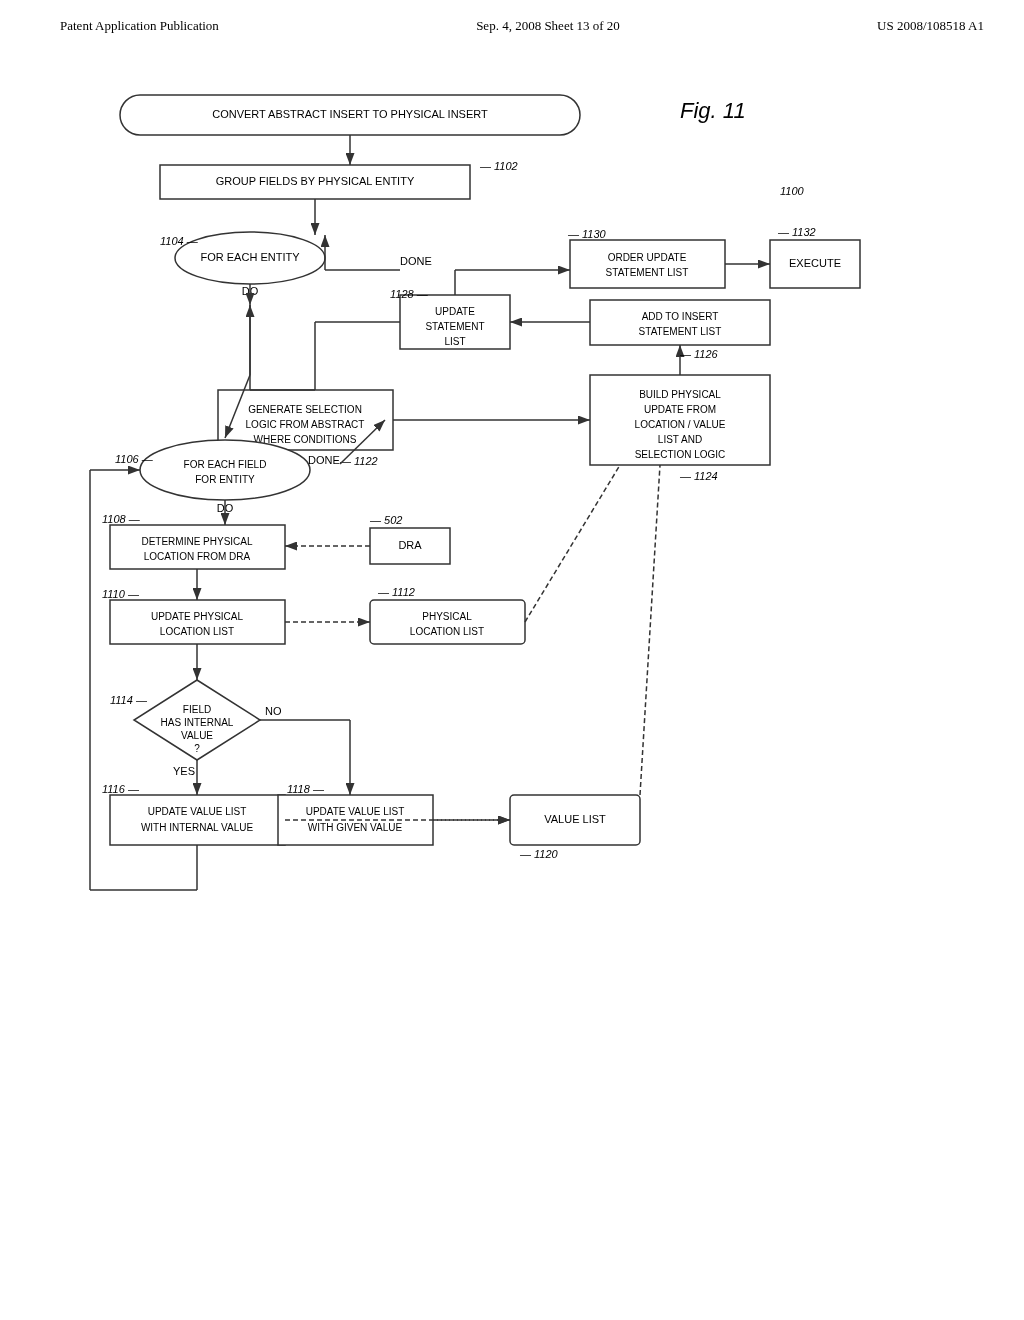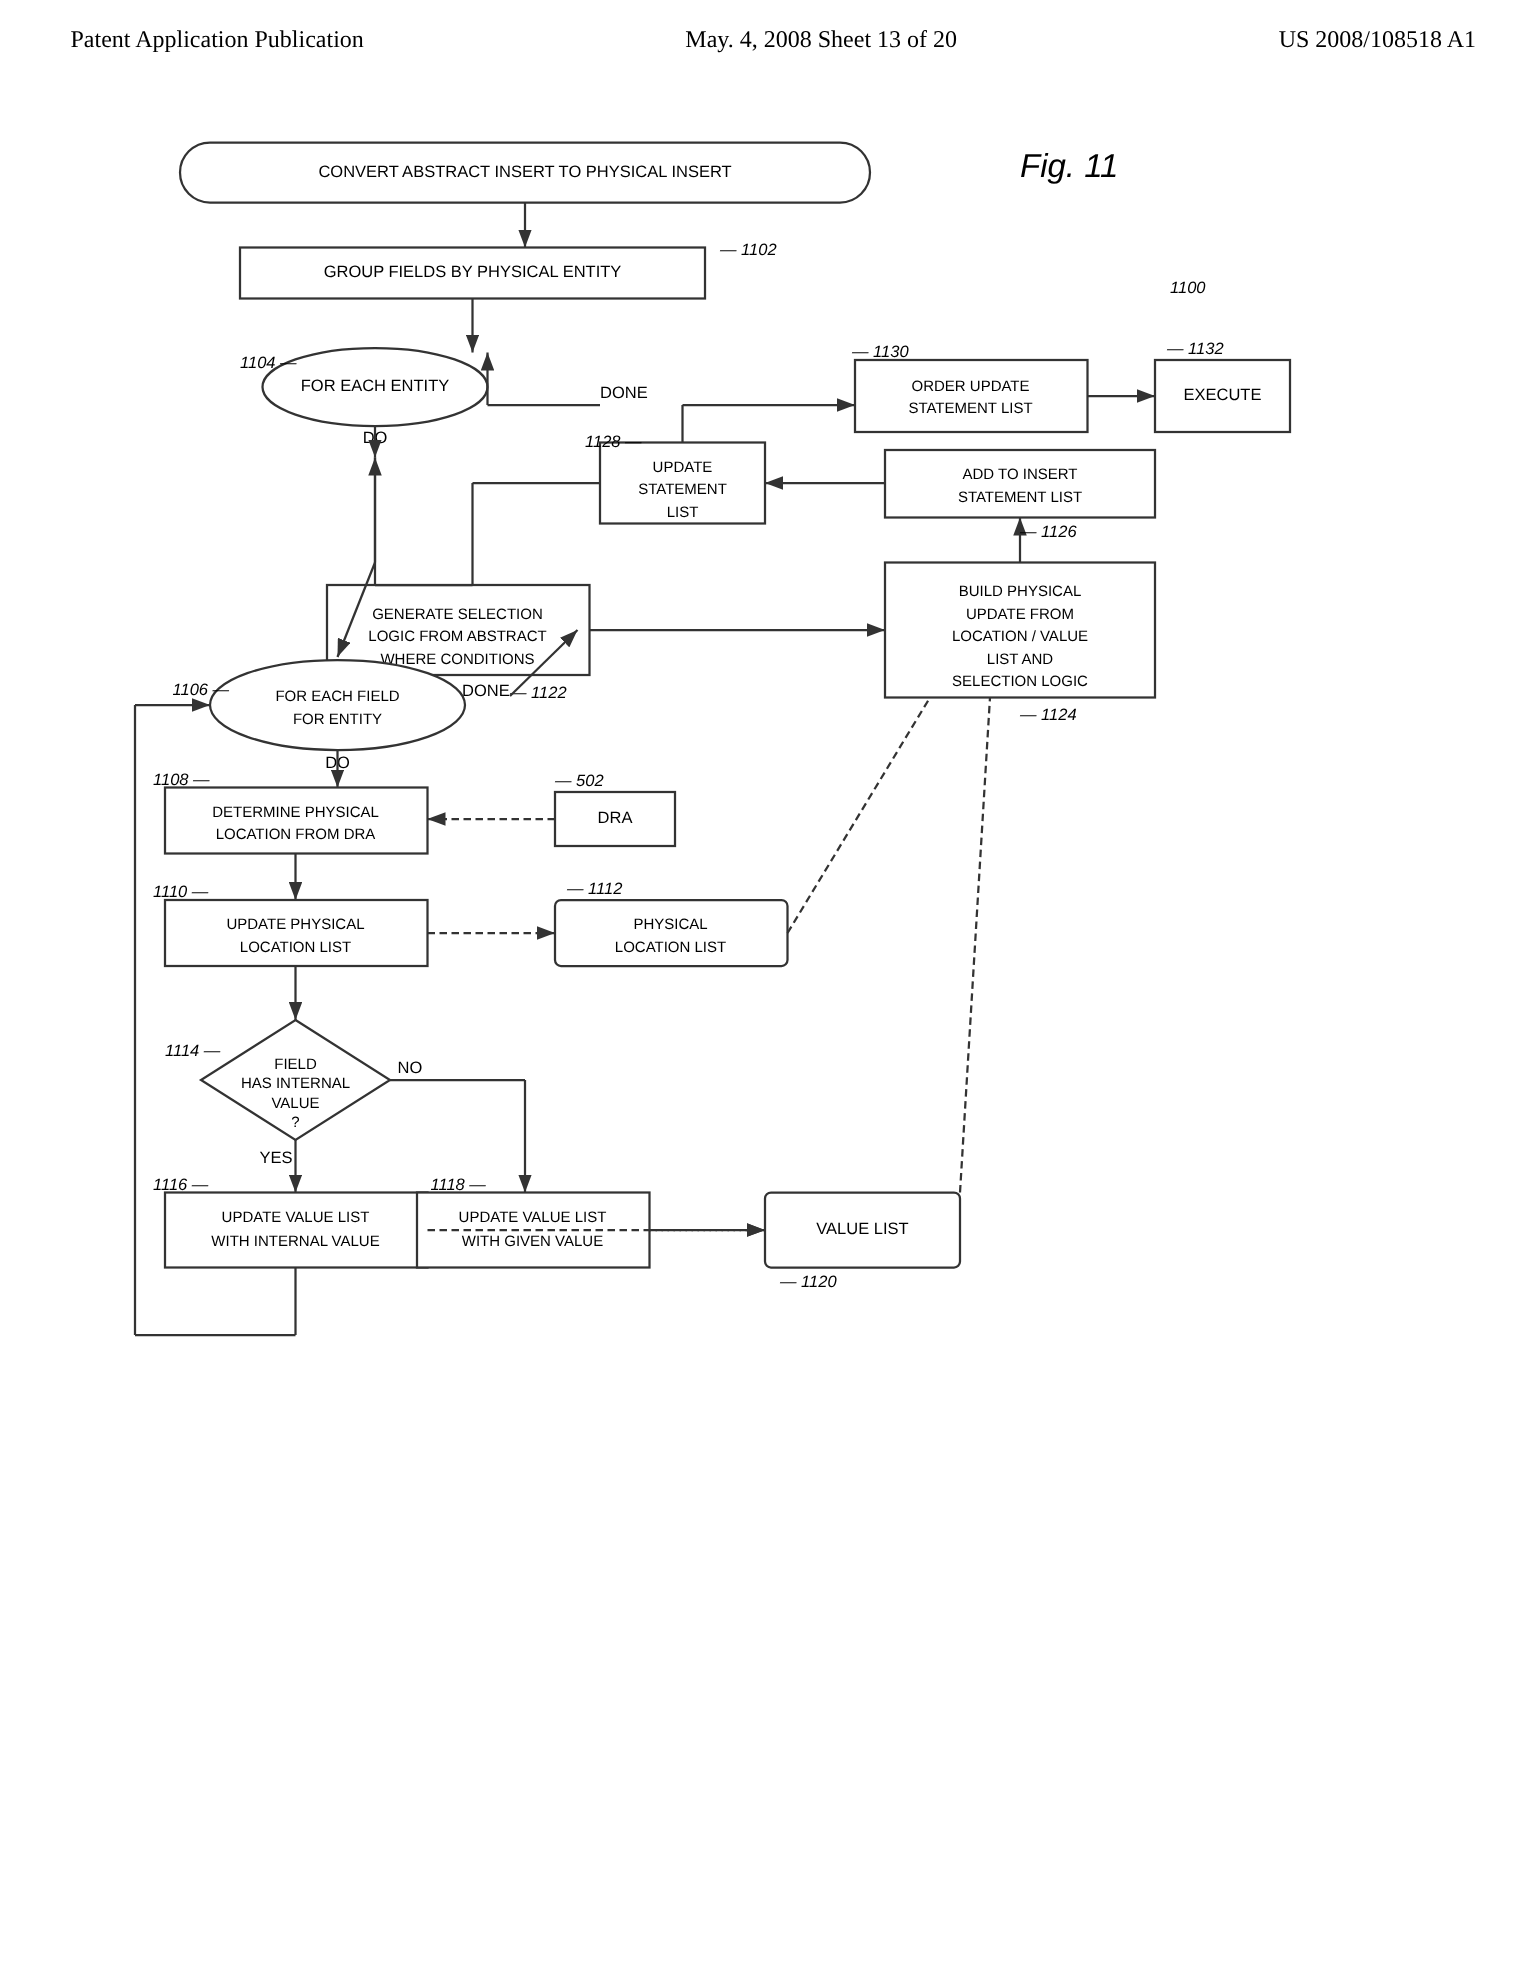--- a/index.html
+++ b/index.html
@@ -9,22 +9,22 @@
       background: #fff;
       font-family: 'Times New Roman', Times, serif;
       overflow: hidden;
       position: relative;
     }
 
     .page-header {
       display: flex;
       justify-content: space-between;
       align-items: center;
-      padding: 18px 40px 0 47px;
-      font-size: 16px;
+      padding: 18px 40px 0 60px;
+      font-size: 13px;
     }
 
     .diagram-area {
       position: absolute;
       top: 80px;
       left: 60px;
       width: 900px;
       height: 1200px;
     }
 
@@ -93,21 +93,21 @@
       stroke: #333;
       stroke-width: 1.5;
       stroke-dasharray: 5,3;
     }
   </style>
 </head>
 <body>
 
 <div class="page-header">
   <span>Patent Application Publication</span>
-  <span>May. 4, 2008    Sheet 13 of 20</span>
+  <span>Sep. 4, 2008    Sheet 13 of 20</span>
   <span>US 2008/108518 A1</span>
 </div>
 
 <div class="diagram-area">
   <svg class="diagram-svg" viewBox="0 0 900 1200">
     <defs>
       <marker id="arrowhead" markerWidth="8" markerHeight="6" refX="8" refY="3" orient="auto">
         <polygon points="0 0, 8 3, 0 6" fill="#333"></polygon>
       </marker>
       <marker id="arrowhead2" markerWidth="8" markerHeight="6" refX="8" refY="3" orient="auto">

